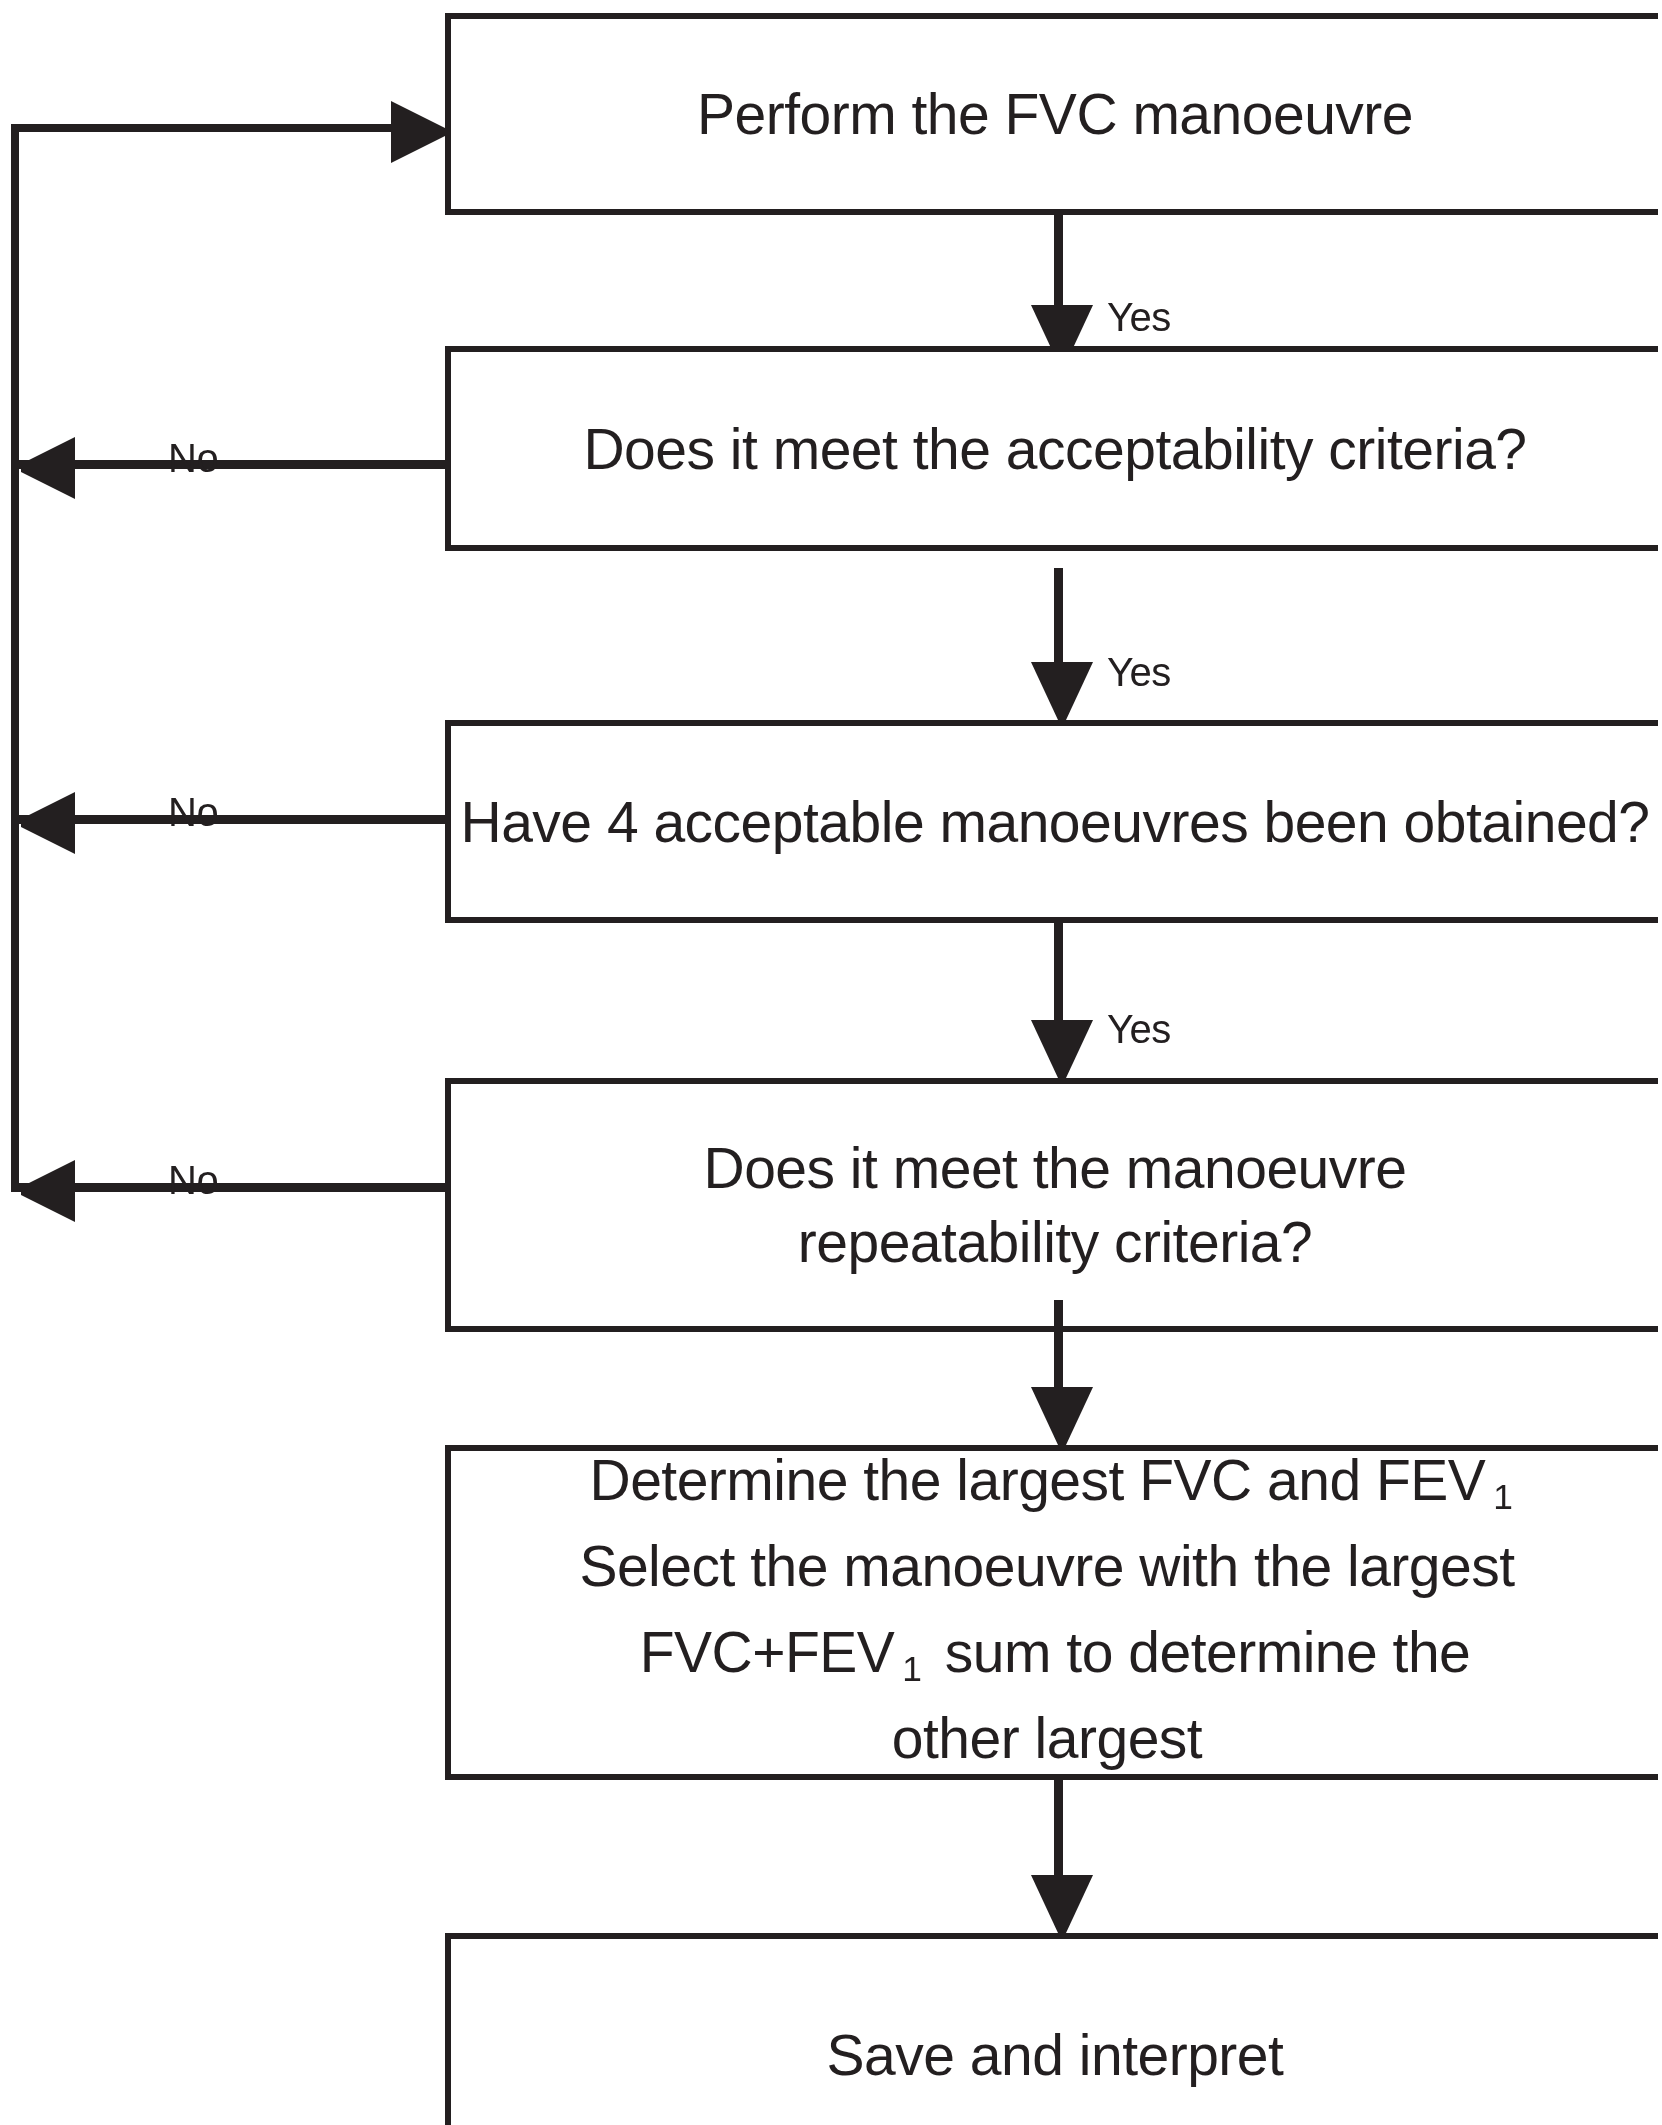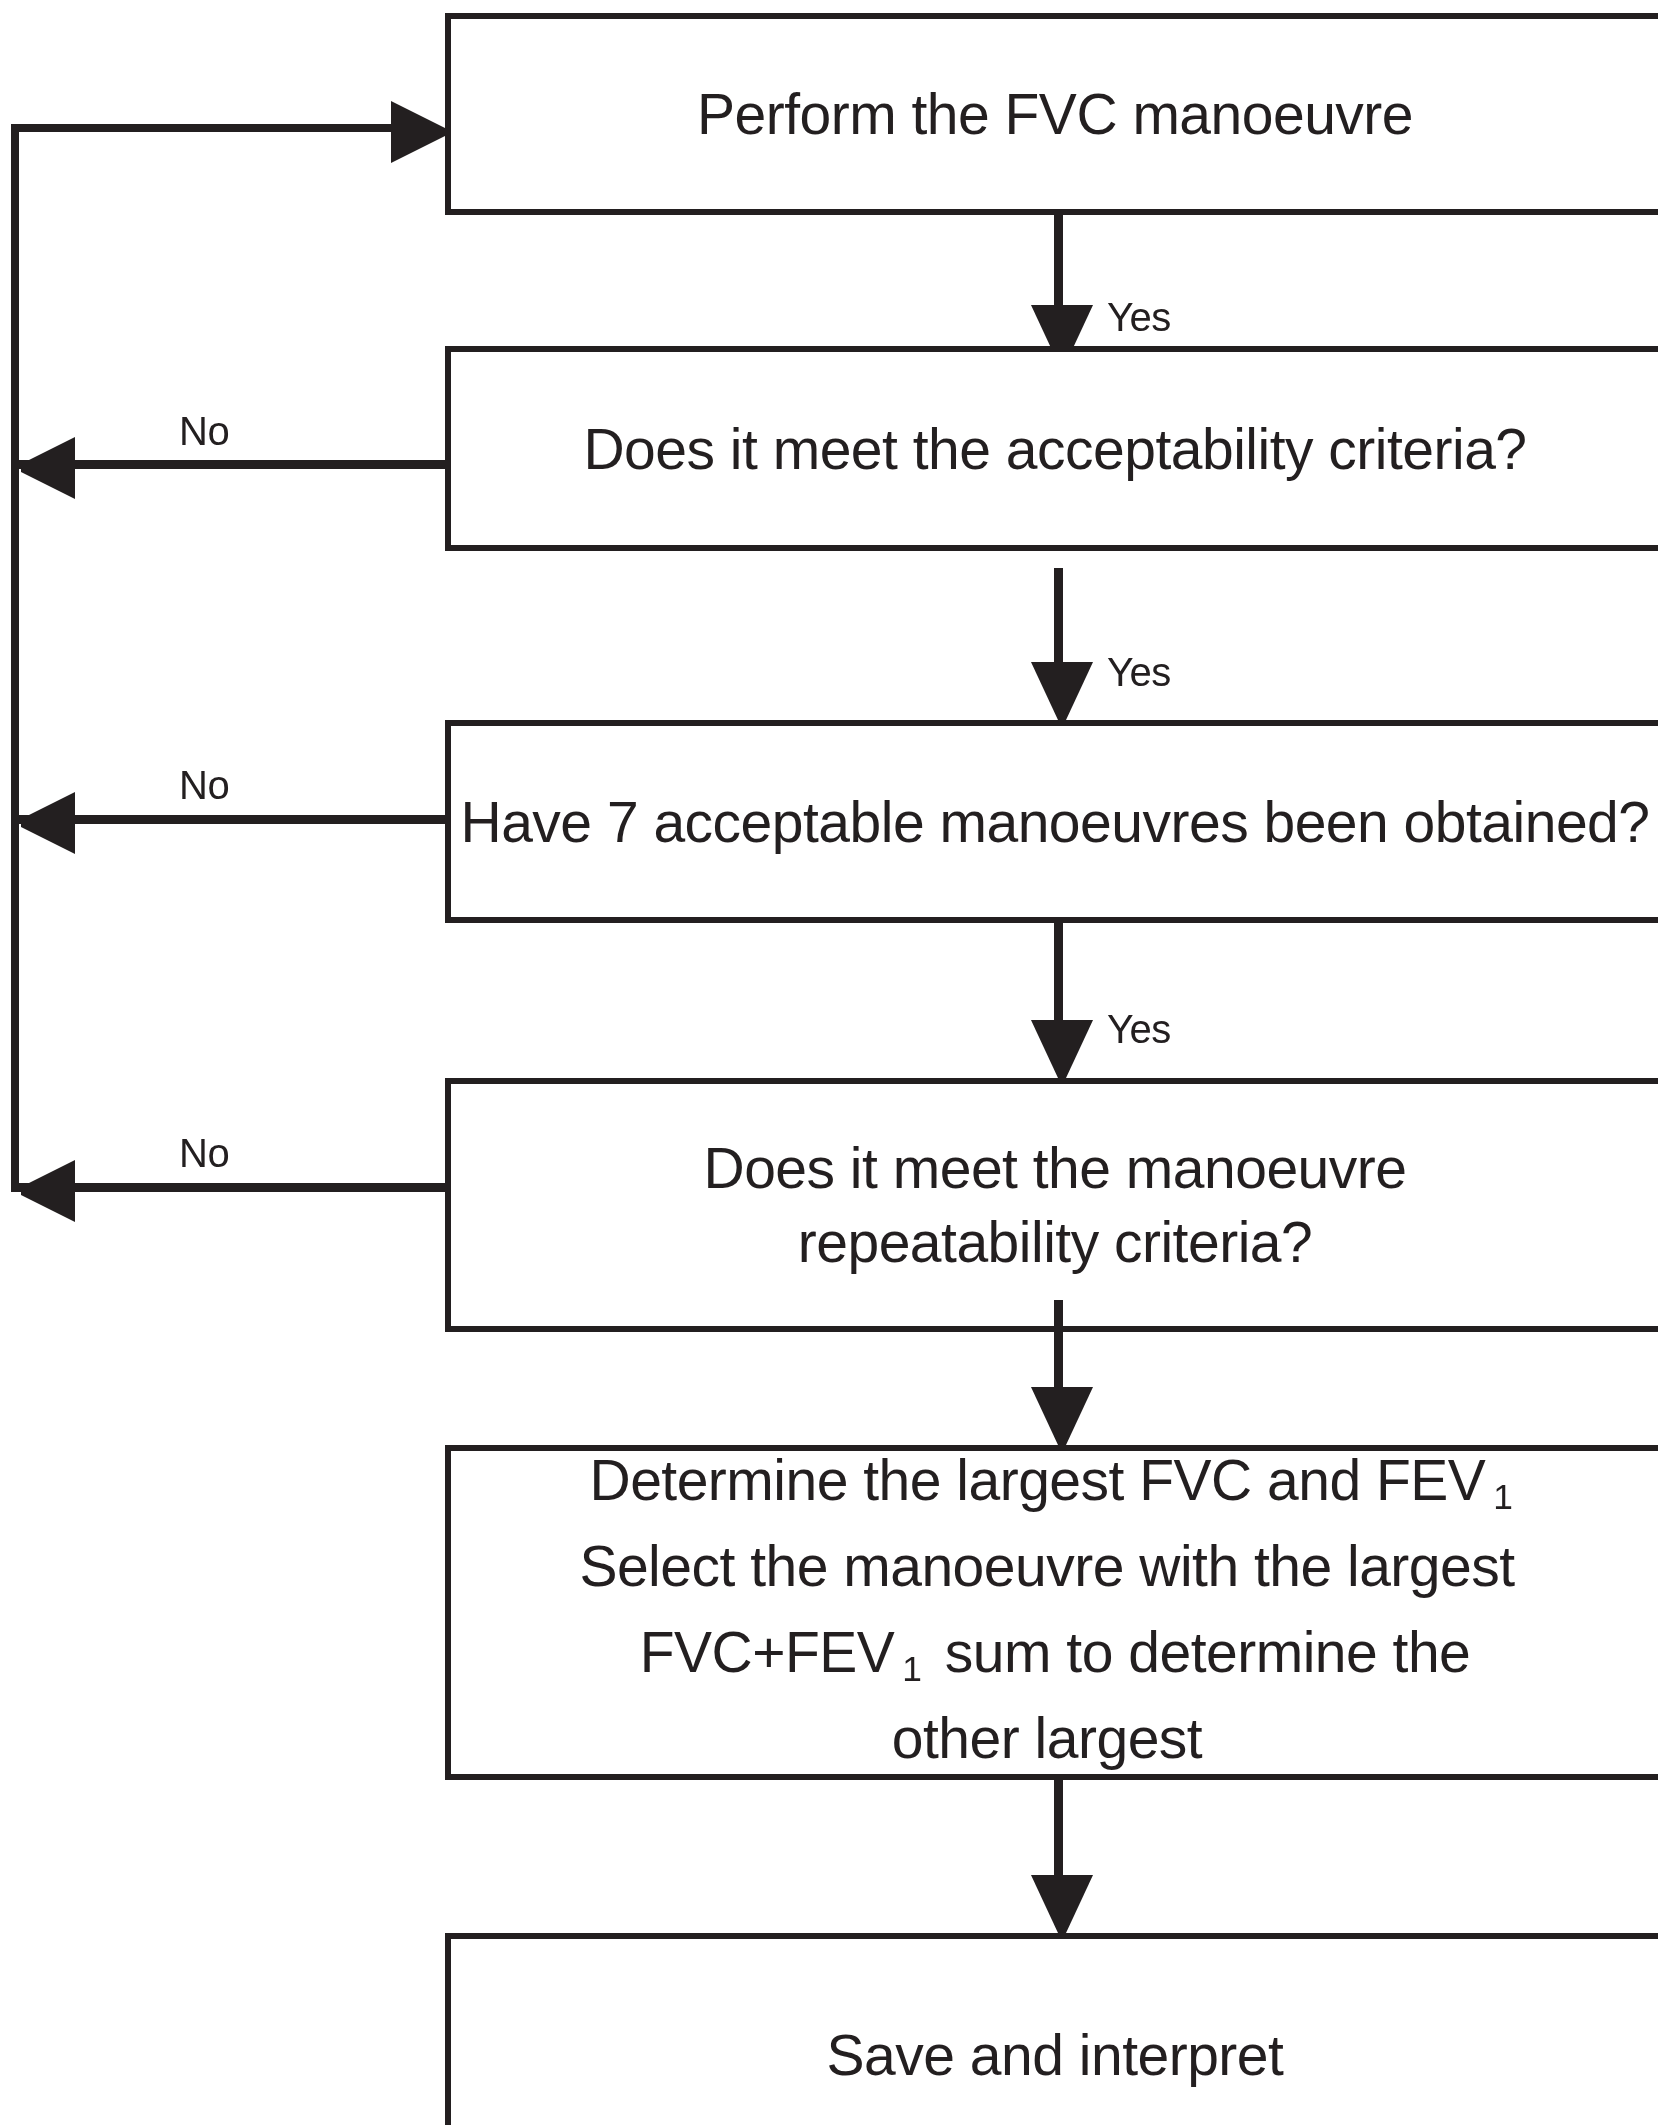--- a/index.html
+++ b/index.html
@@ -81,21 +81,21 @@
   .edge-label{
     position:absolute;
     font-size:40px;line-height:58px;
     letter-spacing:-0.5px;
     white-space:nowrap;
   }
   .yes-label{left:1095px;}
   #yes1{top:276px;}
   #yes2{top:631px;}
   #yes3{top:988px;}
-  .no-label{left:167px;}
+  .no-label{left:156px;margin-top:27px;}
   #no1{top:390px;}
   #no2{top:744px;}
   #no3{top:1112px;}
 </style>
 </head>
 <body>
 
 <div class="stage">
 
   <div class="loop-v"></div>
@@ -116,21 +116,21 @@
 
   <div class="hshaft" style="top:452px;"></div>
   <div class="ah-left" style="top:429px;"></div>
   <div class="edge-label no-label" id="no1">No</div>
 
   <div class="vshaft" style="top:560px;height:96px;"></div>
   <div class="ah-down" style="top:654px;"></div>
   <div class="edge-label yes-label" id="yes2">Yes</div>
 
   <div class="node" id="box3">
-    <span>Have 7 acceptable manoeuvres been obtained?</span>
+    <span>Have 4 acceptable manoeuvres been obtained?</span>
   </div>
 
   <div class="hshaft" style="top:807px;"></div>
   <div class="ah-left" style="top:784px;"></div>
   <div class="edge-label no-label" id="no2">No</div>
 
   <div class="vshaft" style="top:915px;height:99px;"></div>
   <div class="ah-down" style="top:1012px;"></div>
   <div class="edge-label yes-label" id="yes3">Yes</div>
 

